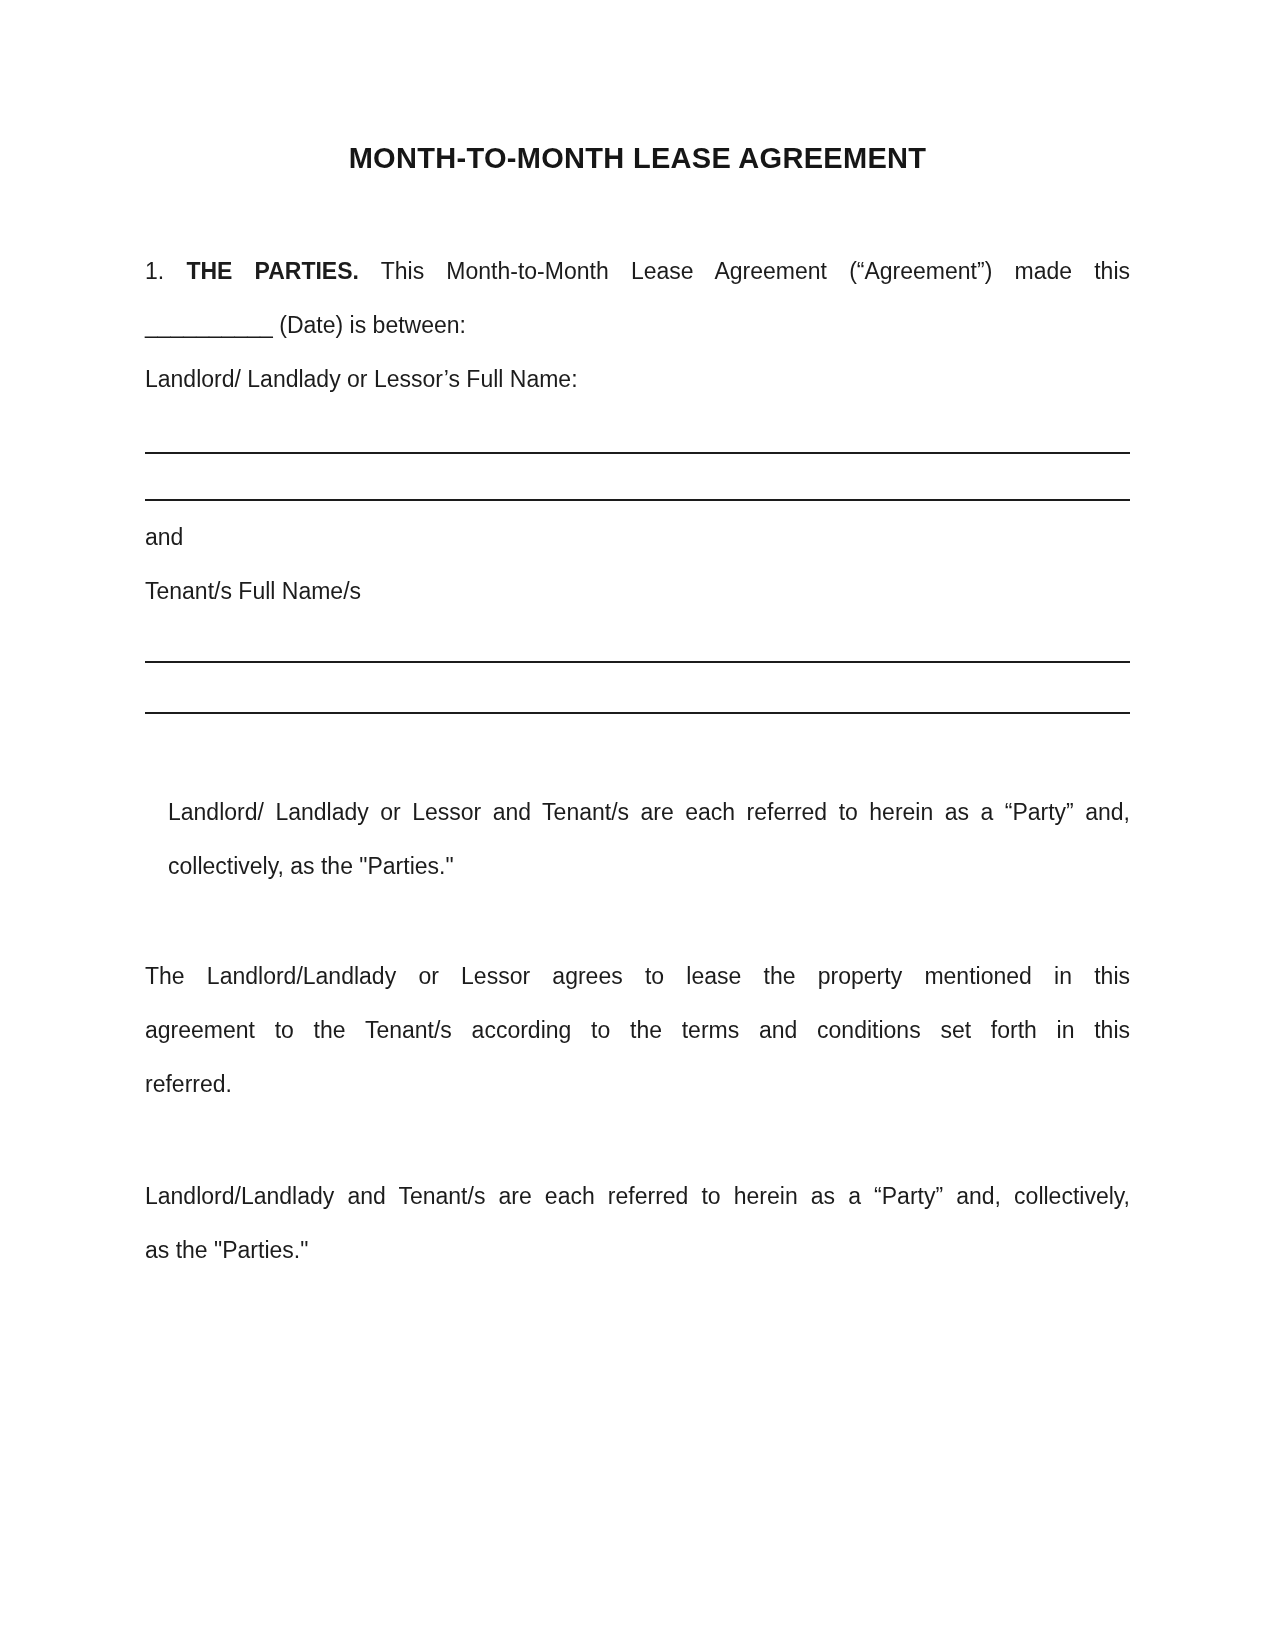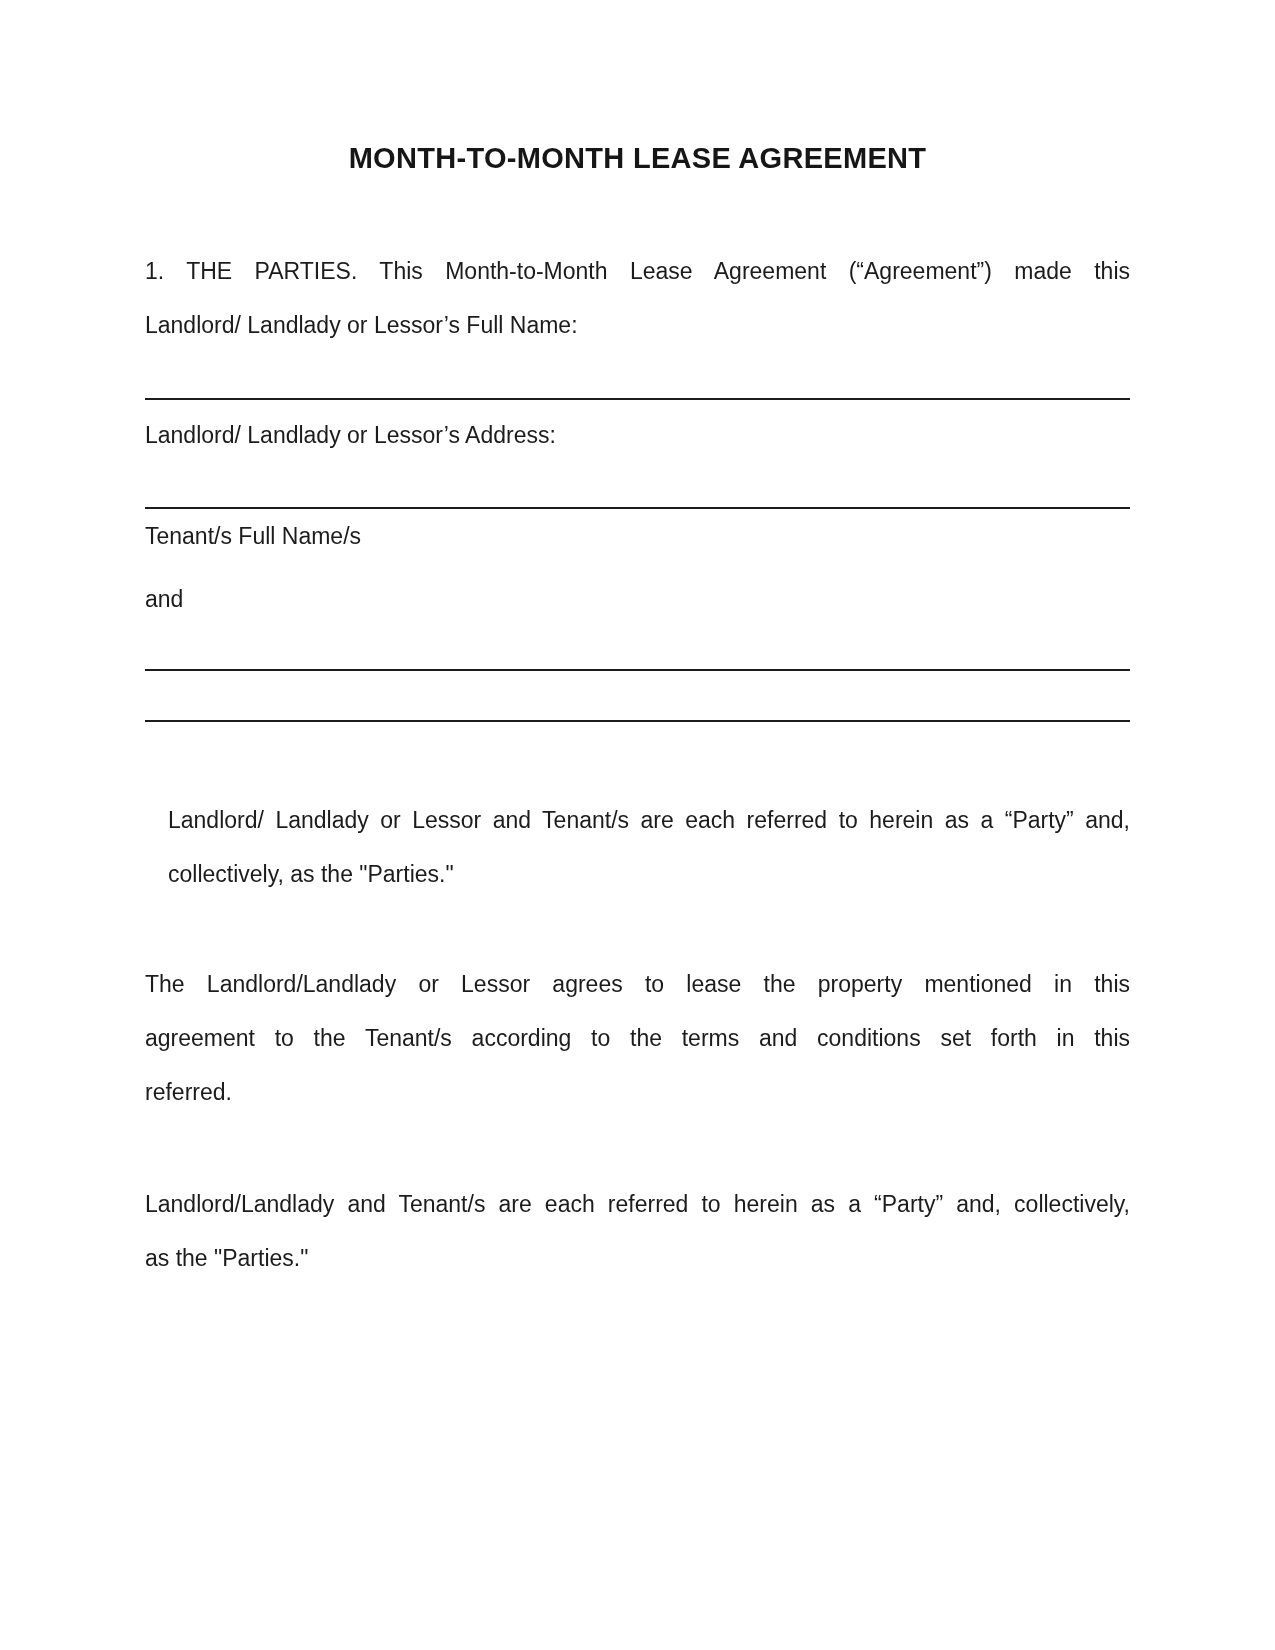--- a/index.html
+++ b/index.html
@@ -52,44 +52,44 @@
     height: 0;
     width: 100%;
   }
   .hr1 { margin-top: 46px; }
   .lbl-after-hr { margin-top: 8px; }
   .hr2 { margin-top: 45px; }
   .and-row { margin-top: 9px; }
   .hr3 { margin-top: 43px; }
   .hr4 { margin-top: 49px; }
 
-  .bold { font-weight: normal; }
+  .bold { font-weight: bold; }
 </style>
 </head>
 <body>
 
 <div class="page">
 
   <h1 class="doc-title">MONTH-TO-MONTH LEASE AGREEMENT</h1>
 
   <div class="para p1">
     <span class="line jline"><span>1.</span> <span class="bold">THE PARTIES.</span> <span>This Month-to-Month Lease Agreement (“Agreement”) made this</span></span>
+    <span class="line">__________ (Date) is between:</span>
   </div>
 
   <div class="line">Landlord/ Landlady or Lessor’s Full Name:</div>
 
   <hr class="blank-line hr1">
 
-  <div class="line lbl-after-hr">Landlord/ Landlady or Lessor’s Address:</div>
 
   <hr class="blank-line hr2">
 
+  <div class="line and-row">and</div>
+
   <div class="line">Tenant/s Full Name/s</div>
-
-  <div class="line and-row">and</div>
 
   <hr class="blank-line hr3">
 
   <hr class="blank-line hr4">
 
   <div class="para p2">
     <span class="line jline">Landlord/ Landlady or Lessor and Tenant/s are each referred to herein as a “Party” and,</span>
     <span class="line">collectively, as the "Parties."</span>
   </div>
 

